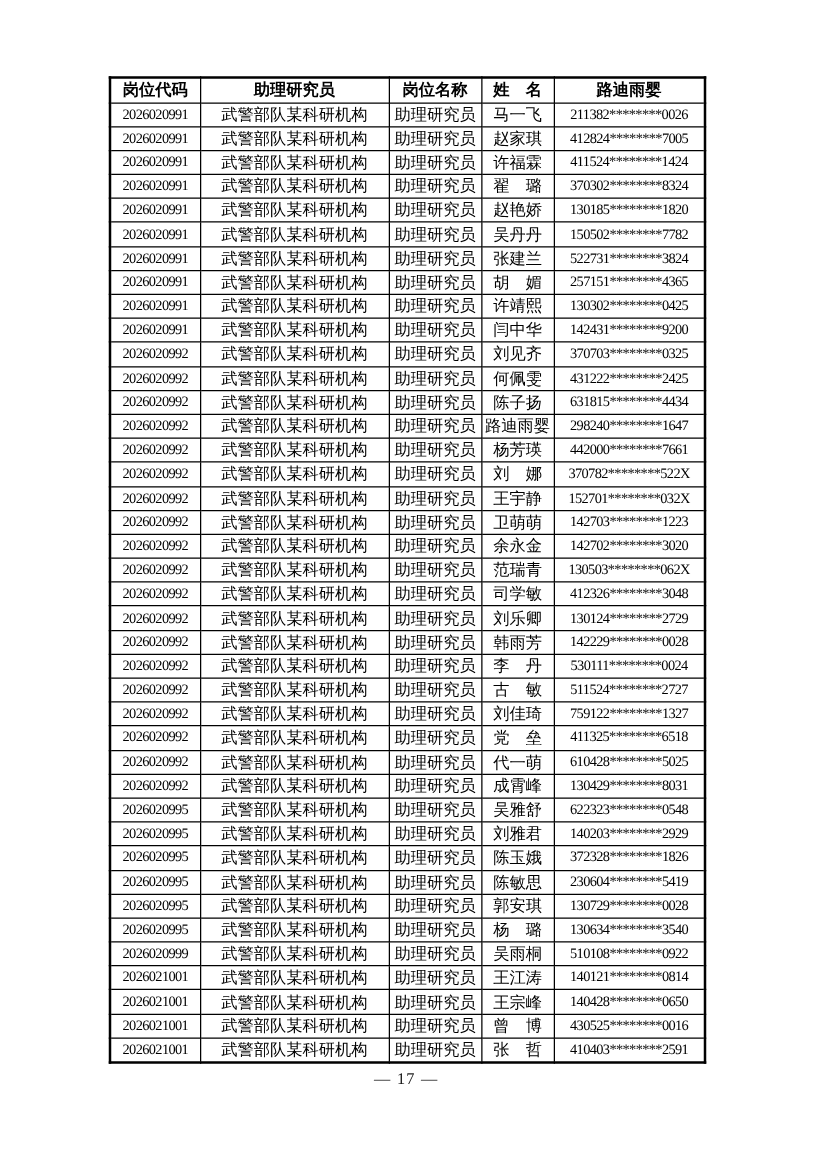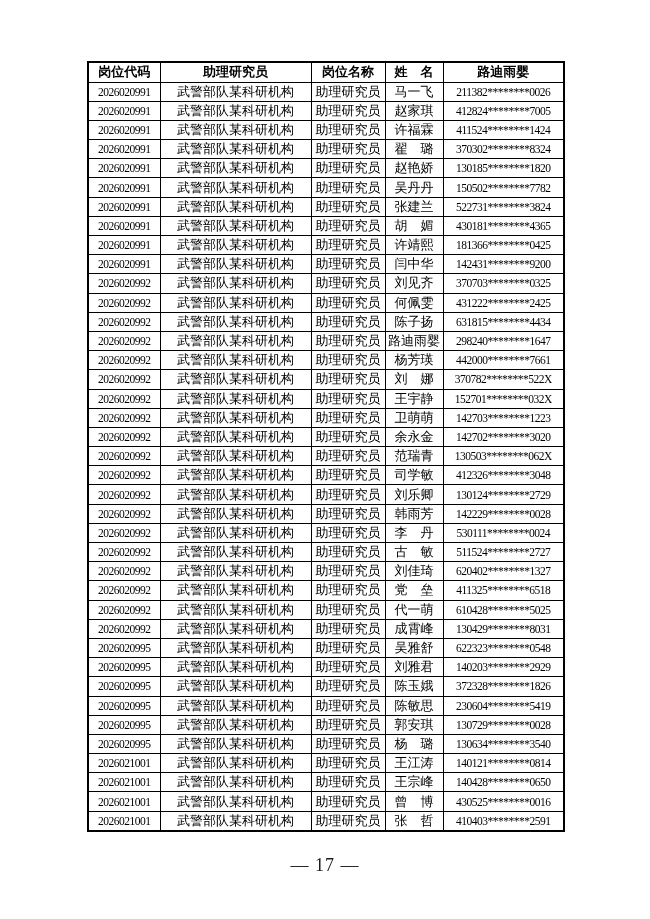--- a/index.html
+++ b/index.html
@@ -42,21 +42,21 @@
   td.c-code, td.c-id {
     font-size: 11.5px;
     letter-spacing: -0.5px;
   }
   .page-number {
     position: absolute;
     top: 855px;
     left: 0;
     width: 650px;
     text-align: center;
-    font-size: 18px;
+    font-size: 13px;
     letter-spacing: 1px;
     color: #1a1a1a;
   }
 </style>
 </head>
 <body>
 
 <div class="sheet">
 
   <table class="roster">
@@ -124,28 +124,28 @@
           <td class="c-unit">武警部队某科研机构</td>
           <td class="c-position">助理研究员</td>
           <td class="c-name">张建兰</td>
           <td class="c-id">522731********3824</td>
         </tr>
         <tr>
           <td class="c-code">2026020991</td>
           <td class="c-unit">武警部队某科研机构</td>
           <td class="c-position">助理研究员</td>
           <td class="c-name">胡　媚</td>
-          <td class="c-id">430181********4365</td>
+          <td class="c-id">257151********4365</td>
         </tr>
         <tr>
           <td class="c-code">2026020991</td>
           <td class="c-unit">武警部队某科研机构</td>
           <td class="c-position">助理研究员</td>
           <td class="c-name">许靖熙</td>
-          <td class="c-id">181366********0425</td>
+          <td class="c-id">130302********0425</td>
         </tr>
         <tr>
           <td class="c-code">2026020991</td>
           <td class="c-unit">武警部队某科研机构</td>
           <td class="c-position">助理研究员</td>
           <td class="c-name">闫中华</td>
           <td class="c-id">142431********9200</td>
         </tr>
         <tr>
           <td class="c-code">2026020992</td>
@@ -250,21 +250,21 @@
           <td class="c-unit">武警部队某科研机构</td>
           <td class="c-position">助理研究员</td>
           <td class="c-name">古　敏</td>
           <td class="c-id">511524********2727</td>
         </tr>
         <tr>
           <td class="c-code">2026020992</td>
           <td class="c-unit">武警部队某科研机构</td>
           <td class="c-position">助理研究员</td>
           <td class="c-name">刘佳琦</td>
-          <td class="c-id">620402********1327</td>
+          <td class="c-id">759122********1327</td>
         </tr>
         <tr>
           <td class="c-code">2026020992</td>
           <td class="c-unit">武警部队某科研机构</td>
           <td class="c-position">助理研究员</td>
           <td class="c-name">党　垒</td>
           <td class="c-id">411325********6518</td>
         </tr>
         <tr>
           <td class="c-code">2026020992</td>
@@ -316,20 +316,27 @@
           <td class="c-id">130729********0028</td>
         </tr>
         <tr>
           <td class="c-code">2026020995</td>
           <td class="c-unit">武警部队某科研机构</td>
           <td class="c-position">助理研究员</td>
           <td class="c-name">杨　璐</td>
           <td class="c-id">130634********3540</td>
         </tr>
         <tr>
+          <td class="c-code">2026020999</td>
+          <td class="c-unit">武警部队某科研机构</td>
+          <td class="c-position">助理研究员</td>
+          <td class="c-name">吴雨桐</td>
+          <td class="c-id">510108********0922</td>
+        </tr>
+        <tr>
           <td class="c-code">2026021001</td>
           <td class="c-unit">武警部队某科研机构</td>
           <td class="c-position">助理研究员</td>
           <td class="c-name">王江涛</td>
           <td class="c-id">140121********0814</td>
         </tr>
         <tr>
           <td class="c-code">2026021001</td>
           <td class="c-unit">武警部队某科研机构</td>
           <td class="c-position">助理研究员</td>

